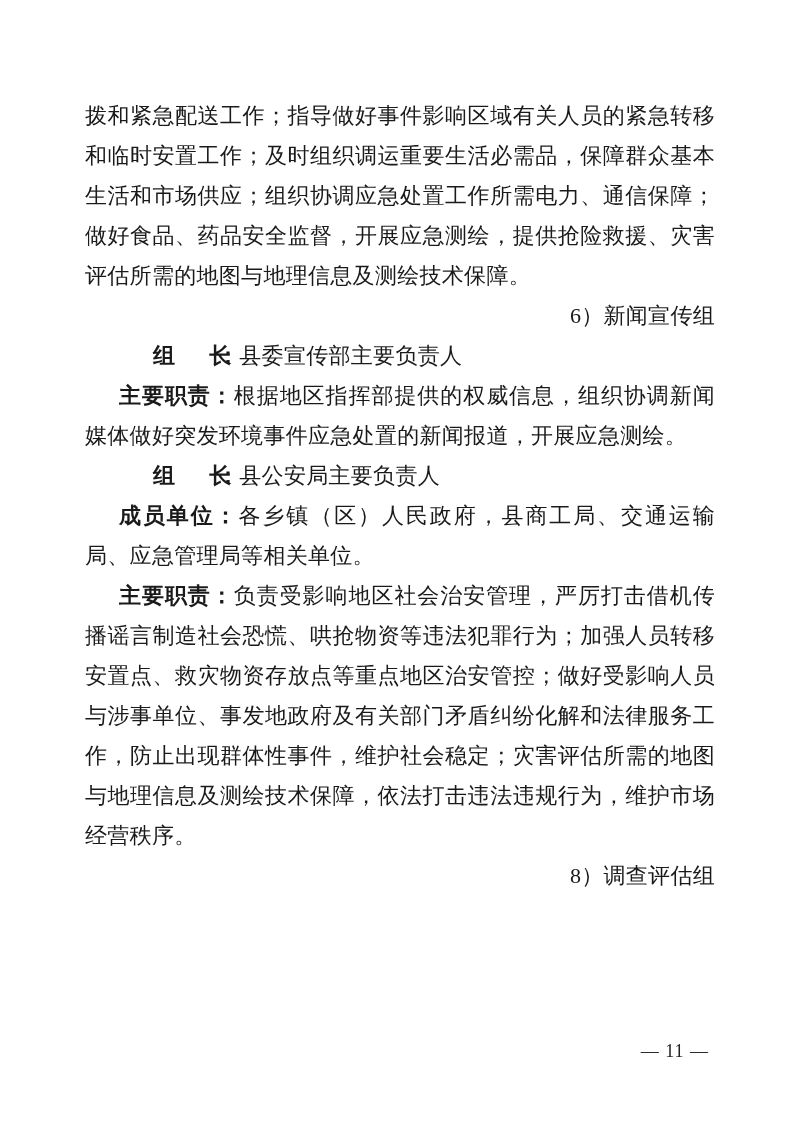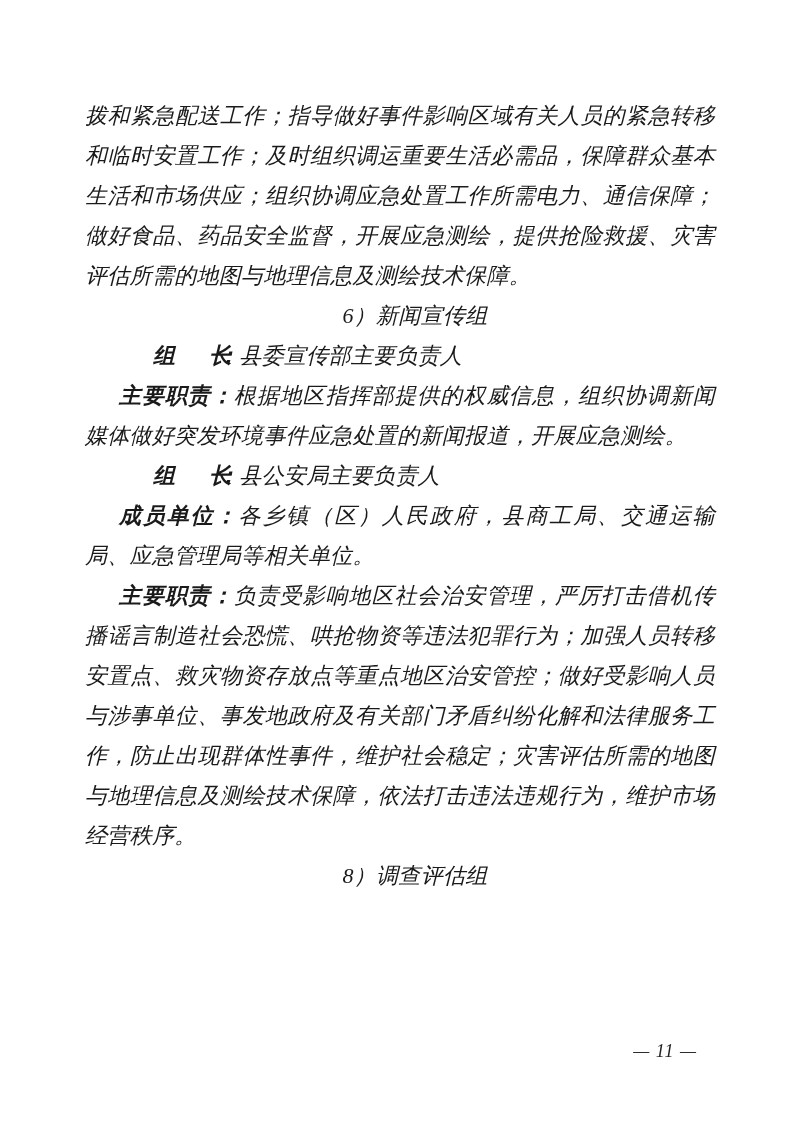--- a/index.html
+++ b/index.html
@@ -12,21 +12,20 @@
     height: 1122px;
     position: relative;
     overflow: hidden;
     font-family: "Liberation Serif", "DejaVu Serif", serif;
     color: #1a1a1a;
   }
   .page {
     position: absolute;
     inset: 0;
     background: #ffffff;
-    font-style: italic;
   }
   .content {
     position: absolute;
     left: 85px;
     top: 96px;
     width: 630px;
     font-size: 22px;
     line-height: 40px;
     text-align: justify;
     text-justify: inter-ideograph;
@@ -34,37 +33,37 @@
   }
   .para {
     margin: 0;
     padding: 0;
   }
   .para.indent {
     text-indent: 34px;
   }
   .para.heading {
     text-indent: 30px;
-    text-align: center;
+    text-align: right;
   }
   .lbl {
     font-weight: 700;
     font-family: "Liberation Sans", "DejaVu Sans", sans-serif;
     letter-spacing: 0.3px;
   }
   .lbl.spread {
     display: inline-flex;
     justify-content: space-between;
     width: 98px;
     vertical-align: baseline;
   }
   .footer {
     position: absolute;
     top: 1040px;
-    right: 96px;
+    right: 84px;
     font-size: 18px;
     line-height: 22px;
     color: #222222;
     letter-spacing: 1px;
     text-align: right;
   }
 </style>
 </head>
 <body>
 

